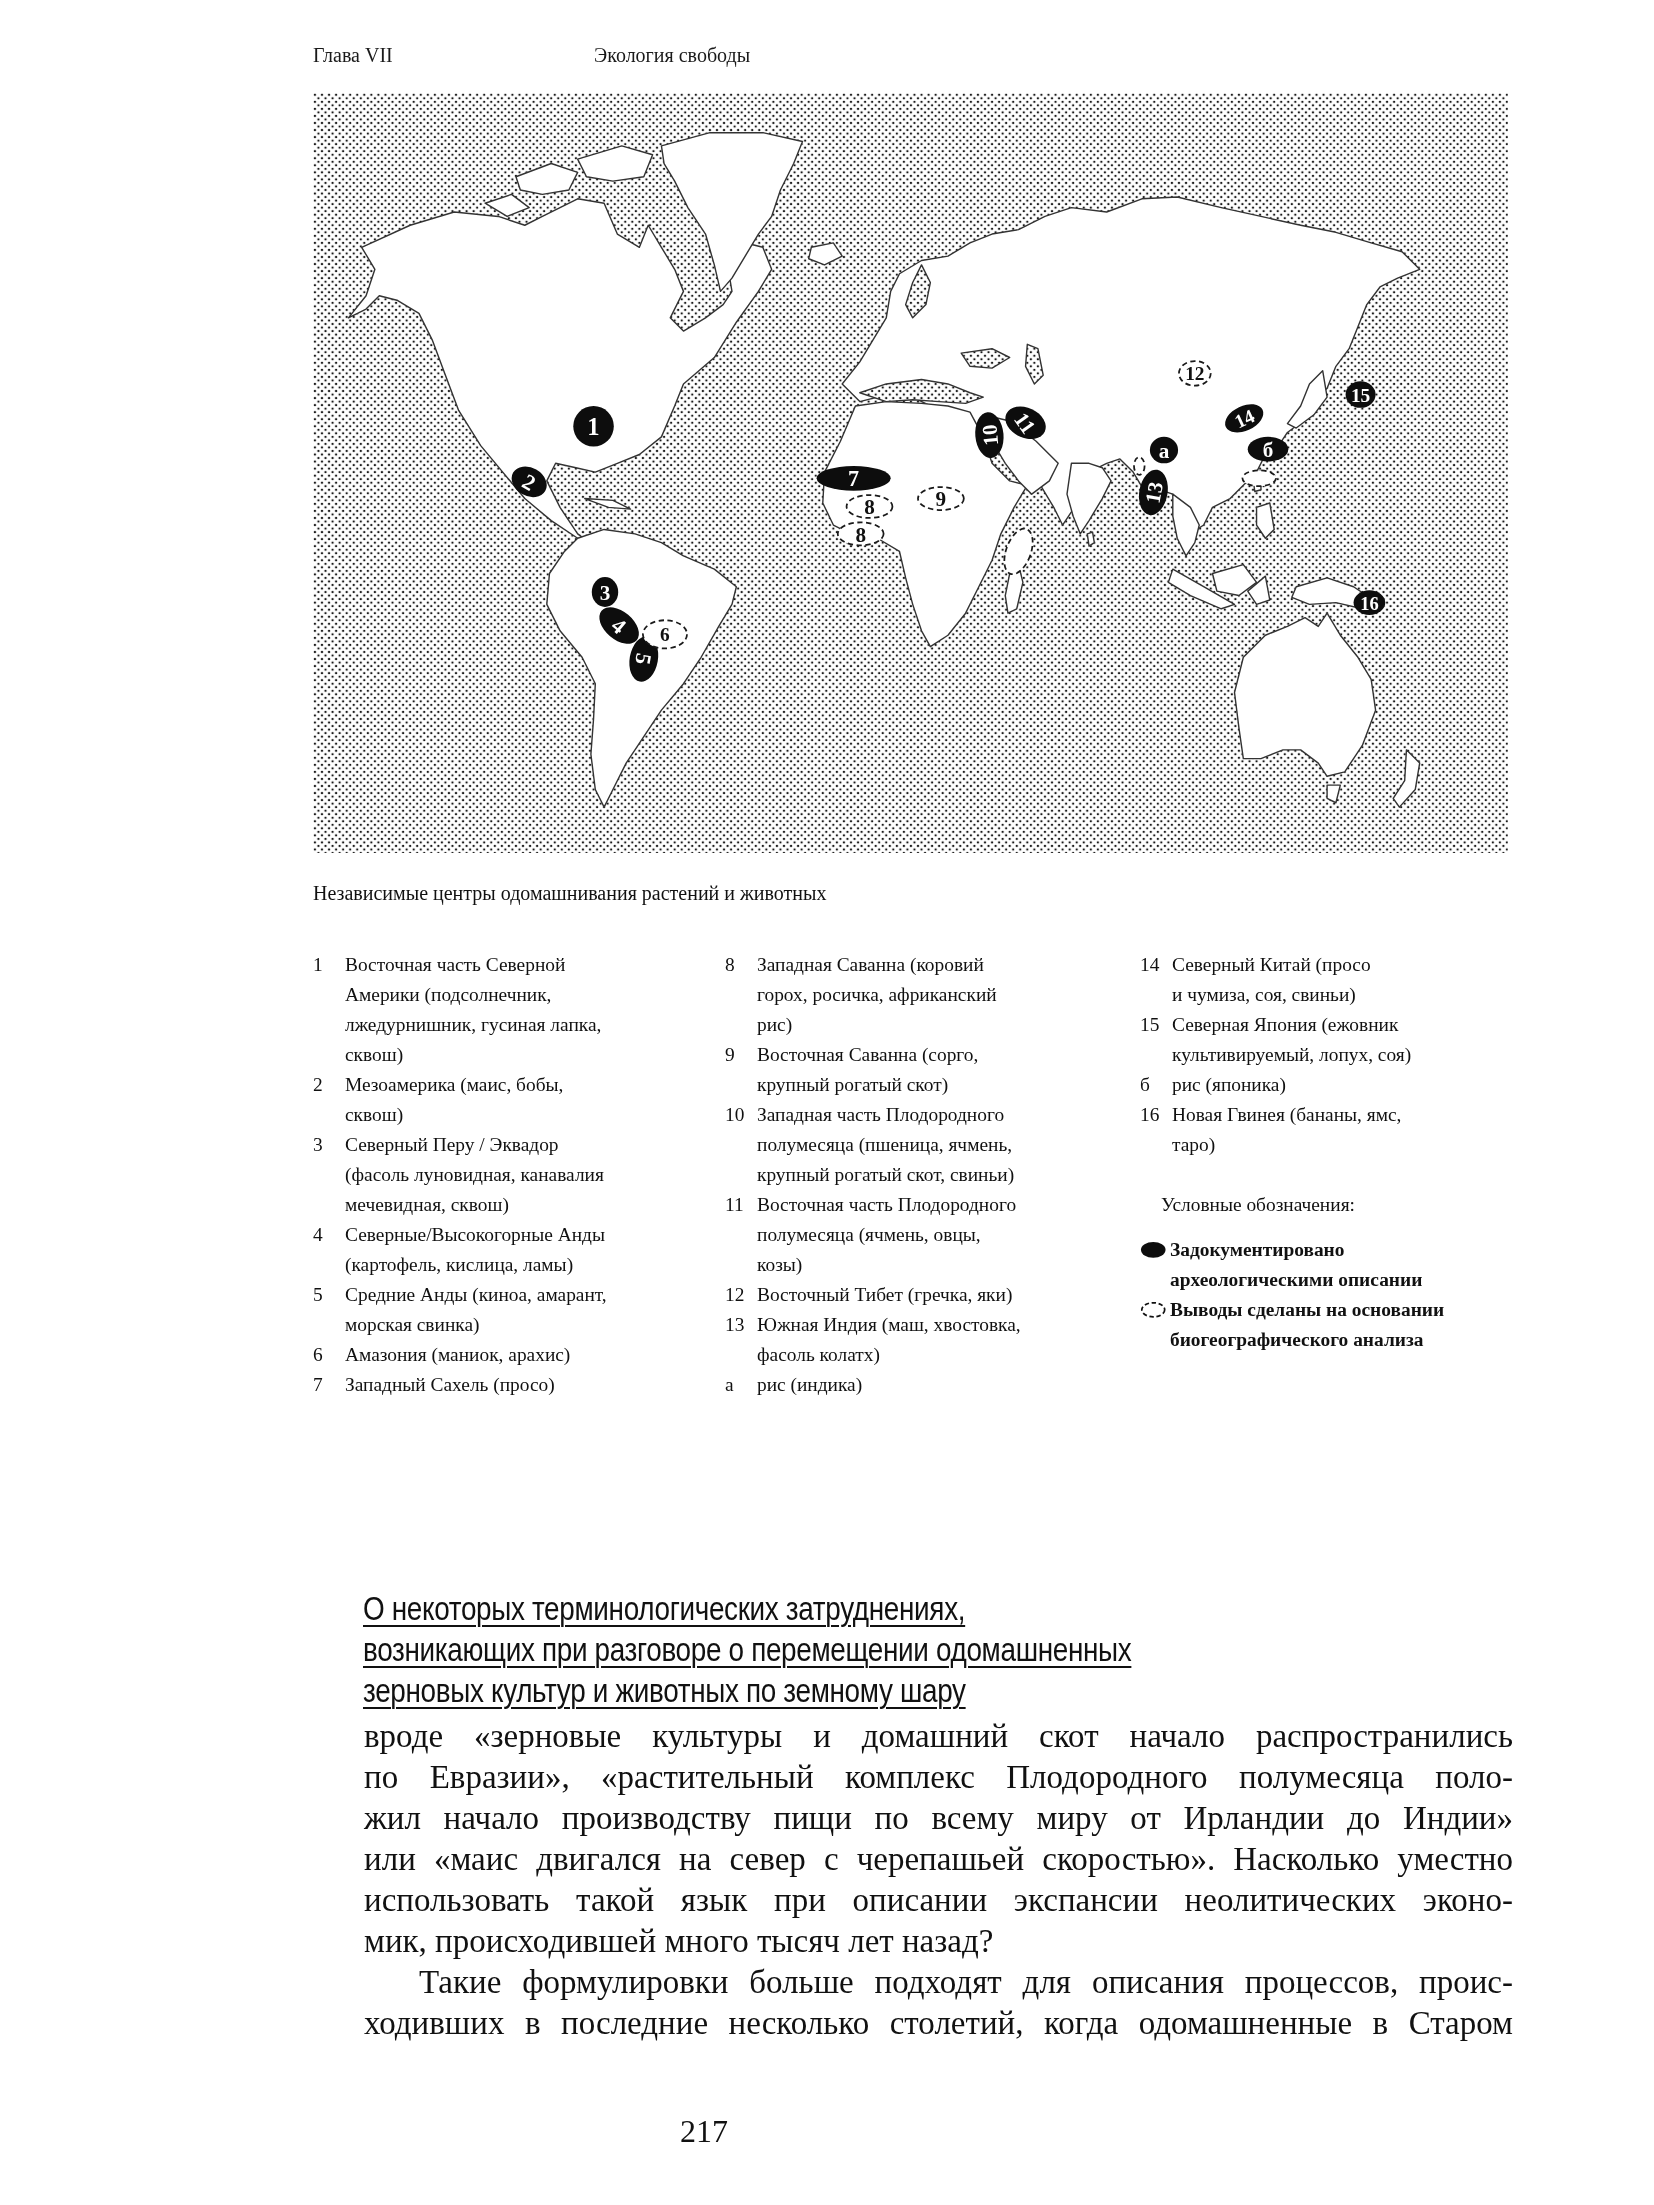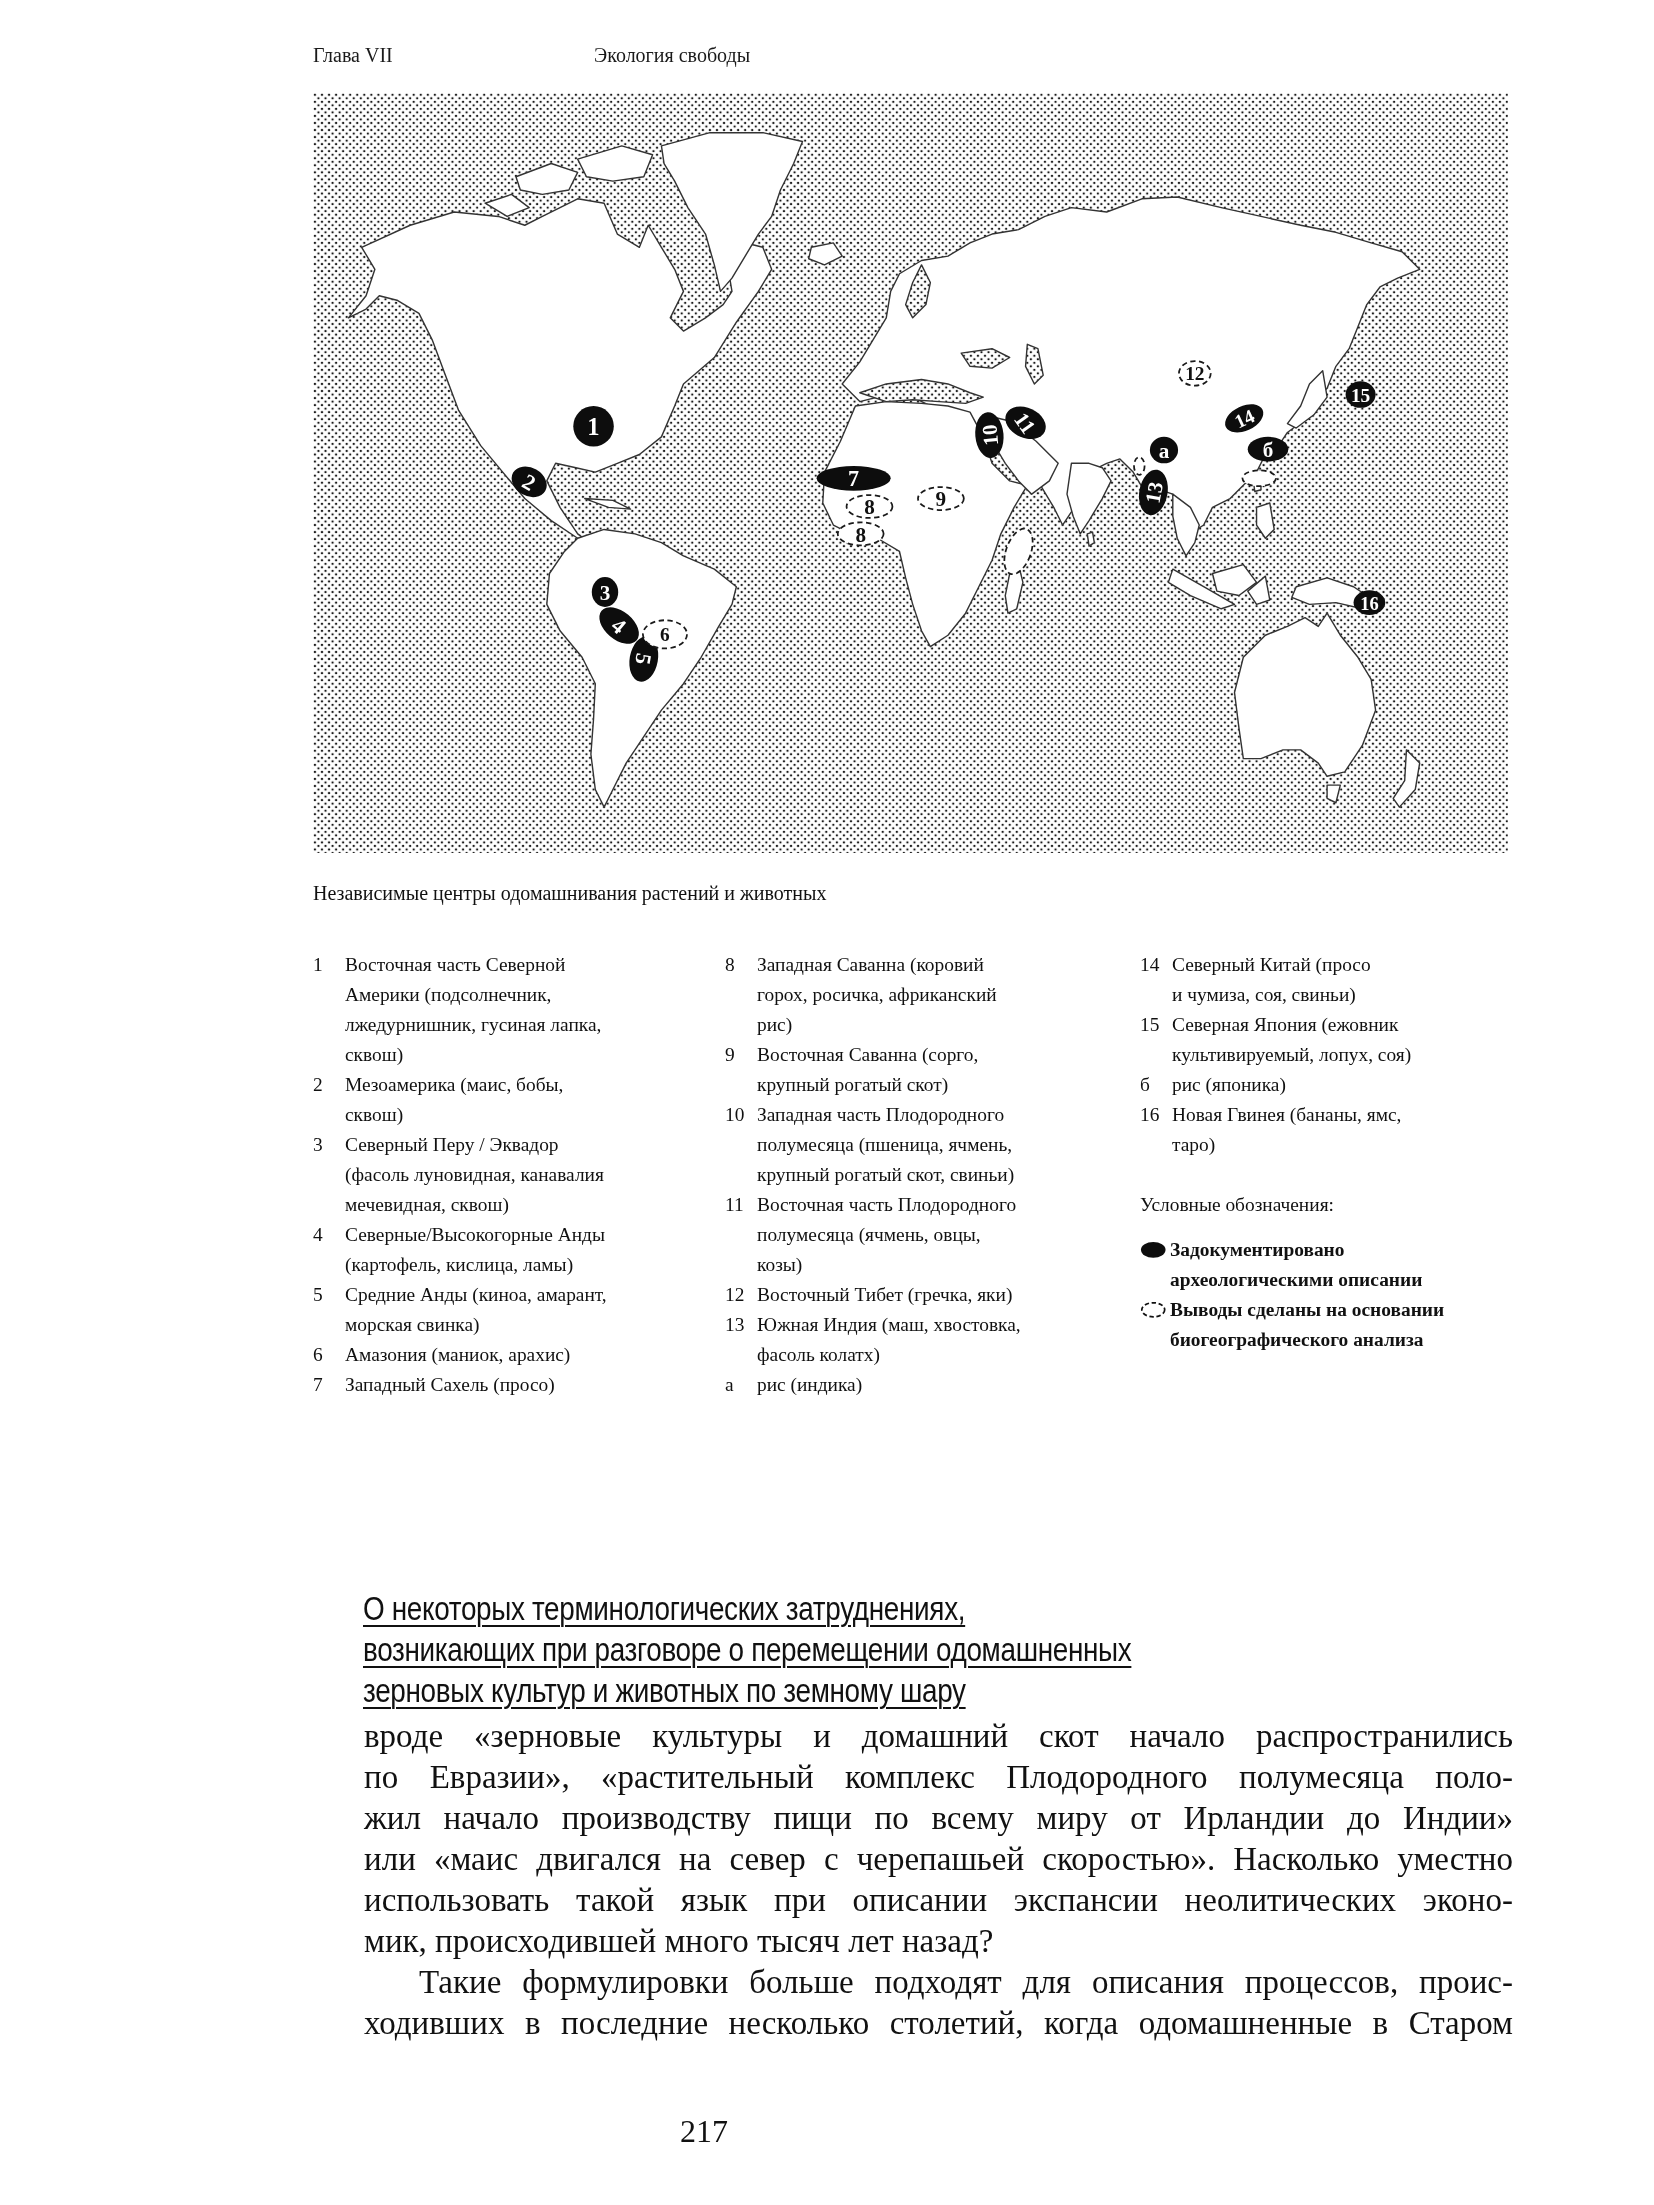--- a/index.html
+++ b/index.html
@@ -10,21 +10,21 @@
   .map-wrap { position:absolute; left:313px; top:93px; width:1195px; height:760px; }
   .map-wrap svg { display:block; width:100%; height:100%; }
   .caption { position:absolute; left:313px; top:882px; font-size:20px; white-space:nowrap;text-align:right; }
   .legend-col { position:absolute; top:950px; font-size:19.4px; line-height:30px; }
   .legend-col .row { display:flex; }
   .legend-col .num { width:32px; flex:none; }
   .legend-col .txt { flex:1; }
   .col1 { left:313px; width:371px; }
   .col2 { left:725px; width:388px; }
   .col3 { left:1140px; width:371px; }
-  .symbols-title { margin-top:30px; }
+  .symbols-title { margin-top:30px;margin-left:21px; }
   .sym-row { display:flex; align-items:flex-start;font-weight:bold; }
   .sym-icon { width:30px; flex:none; height:30px; display:flex; align-items:center; }
   .sym-spacer { height:15px; }
   .section-title { position:absolute; left:363px; top:1588px; width:970px; font-size:34px; line-height:41px; font-family:"Liberation Sans","DejaVu Sans",sans-serif; transform:scaleX(0.82); transform-origin:left top; letter-spacing:-0.4px; }
   .section-title span { display:block; text-decoration:underline; text-underline-offset:5.3px; text-decoration-thickness:1.8px; white-space:nowrap; }
   .body-text { position:absolute; left:364px; top:1716px; width:1149px; font-size:33px; line-height:41px; font-family:"Liberation Serif","DejaVu Serif",serif; }
   .body-text .line { display:block; white-space:nowrap; text-align:justify; text-align-last:justify; }
   .body-text .line.last { text-align-last:left; }
   .body-text .indent { padding-left:55px; }
   .page-number { position:absolute; top:2113px; left:0; width:1408px; text-align:center; font-size:32px; }

